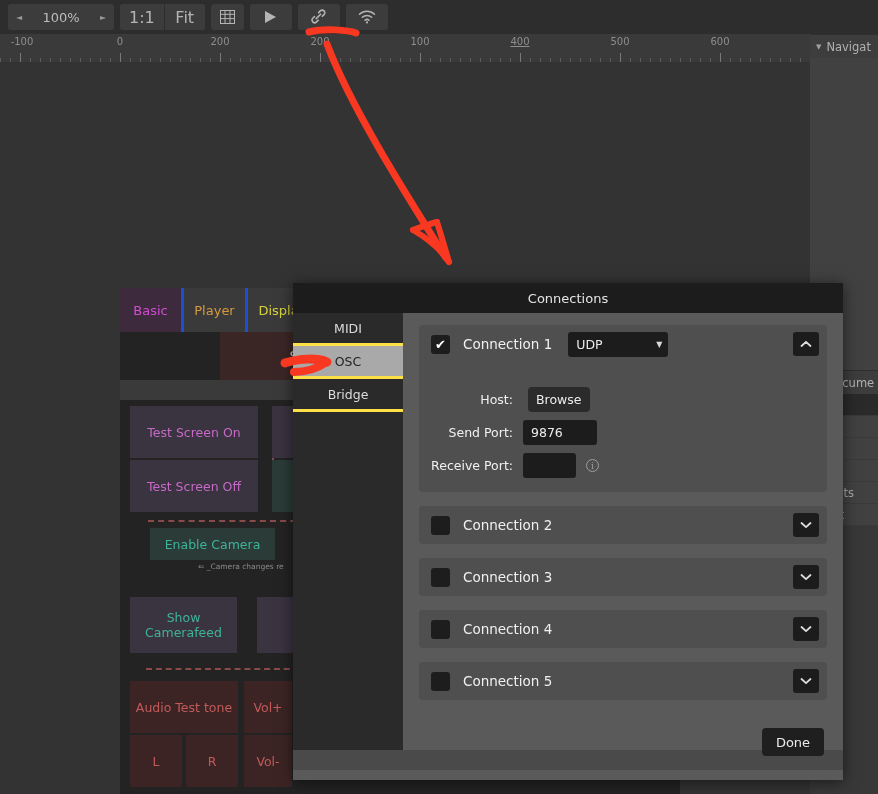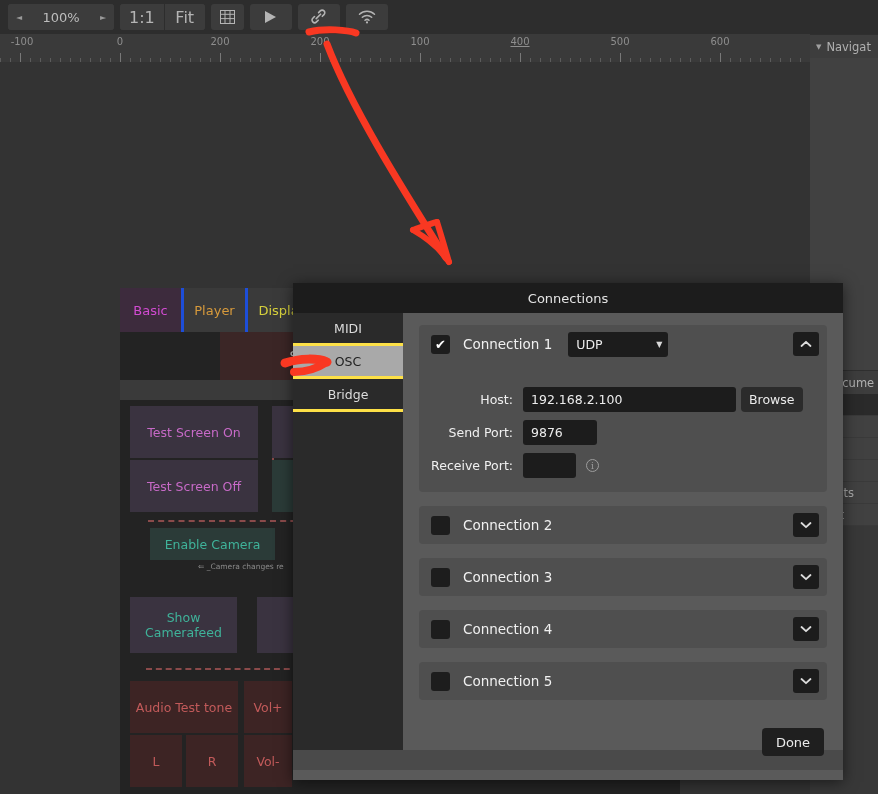--- a/index.html
+++ b/index.html
@@ -375,21 +375,20 @@
             </div>
             <div class="chev-btn">
               <svg width="12" height="8" viewBox="0 0 12 8">
                   <polyline points="1.5,6 6,1.8 10.5,6" fill="none" stroke="#dcdcdc" stroke-width="1.8" stroke-linecap="round" stroke-linejoin="round"></polyline>
                 </svg>
             </div>
           </div>
           <div class="conn-body">
             <div class="frow">
               <div class="flabel">Host:</div>
-              <div class="finput" style="width:213px">192.168.2.100</div>
               <div class="btn-dark">Browse</div>
             </div>
             <div class="frow">
               <div class="flabel">Send Port:</div>
               <div class="finput" style="width:74px">9876</div>
             </div>
             <div class="frow">
               <div class="flabel">Receive Port:</div>
               <div class="finput" style="width:53px"></div>
               <div class="info-i">i</div>

